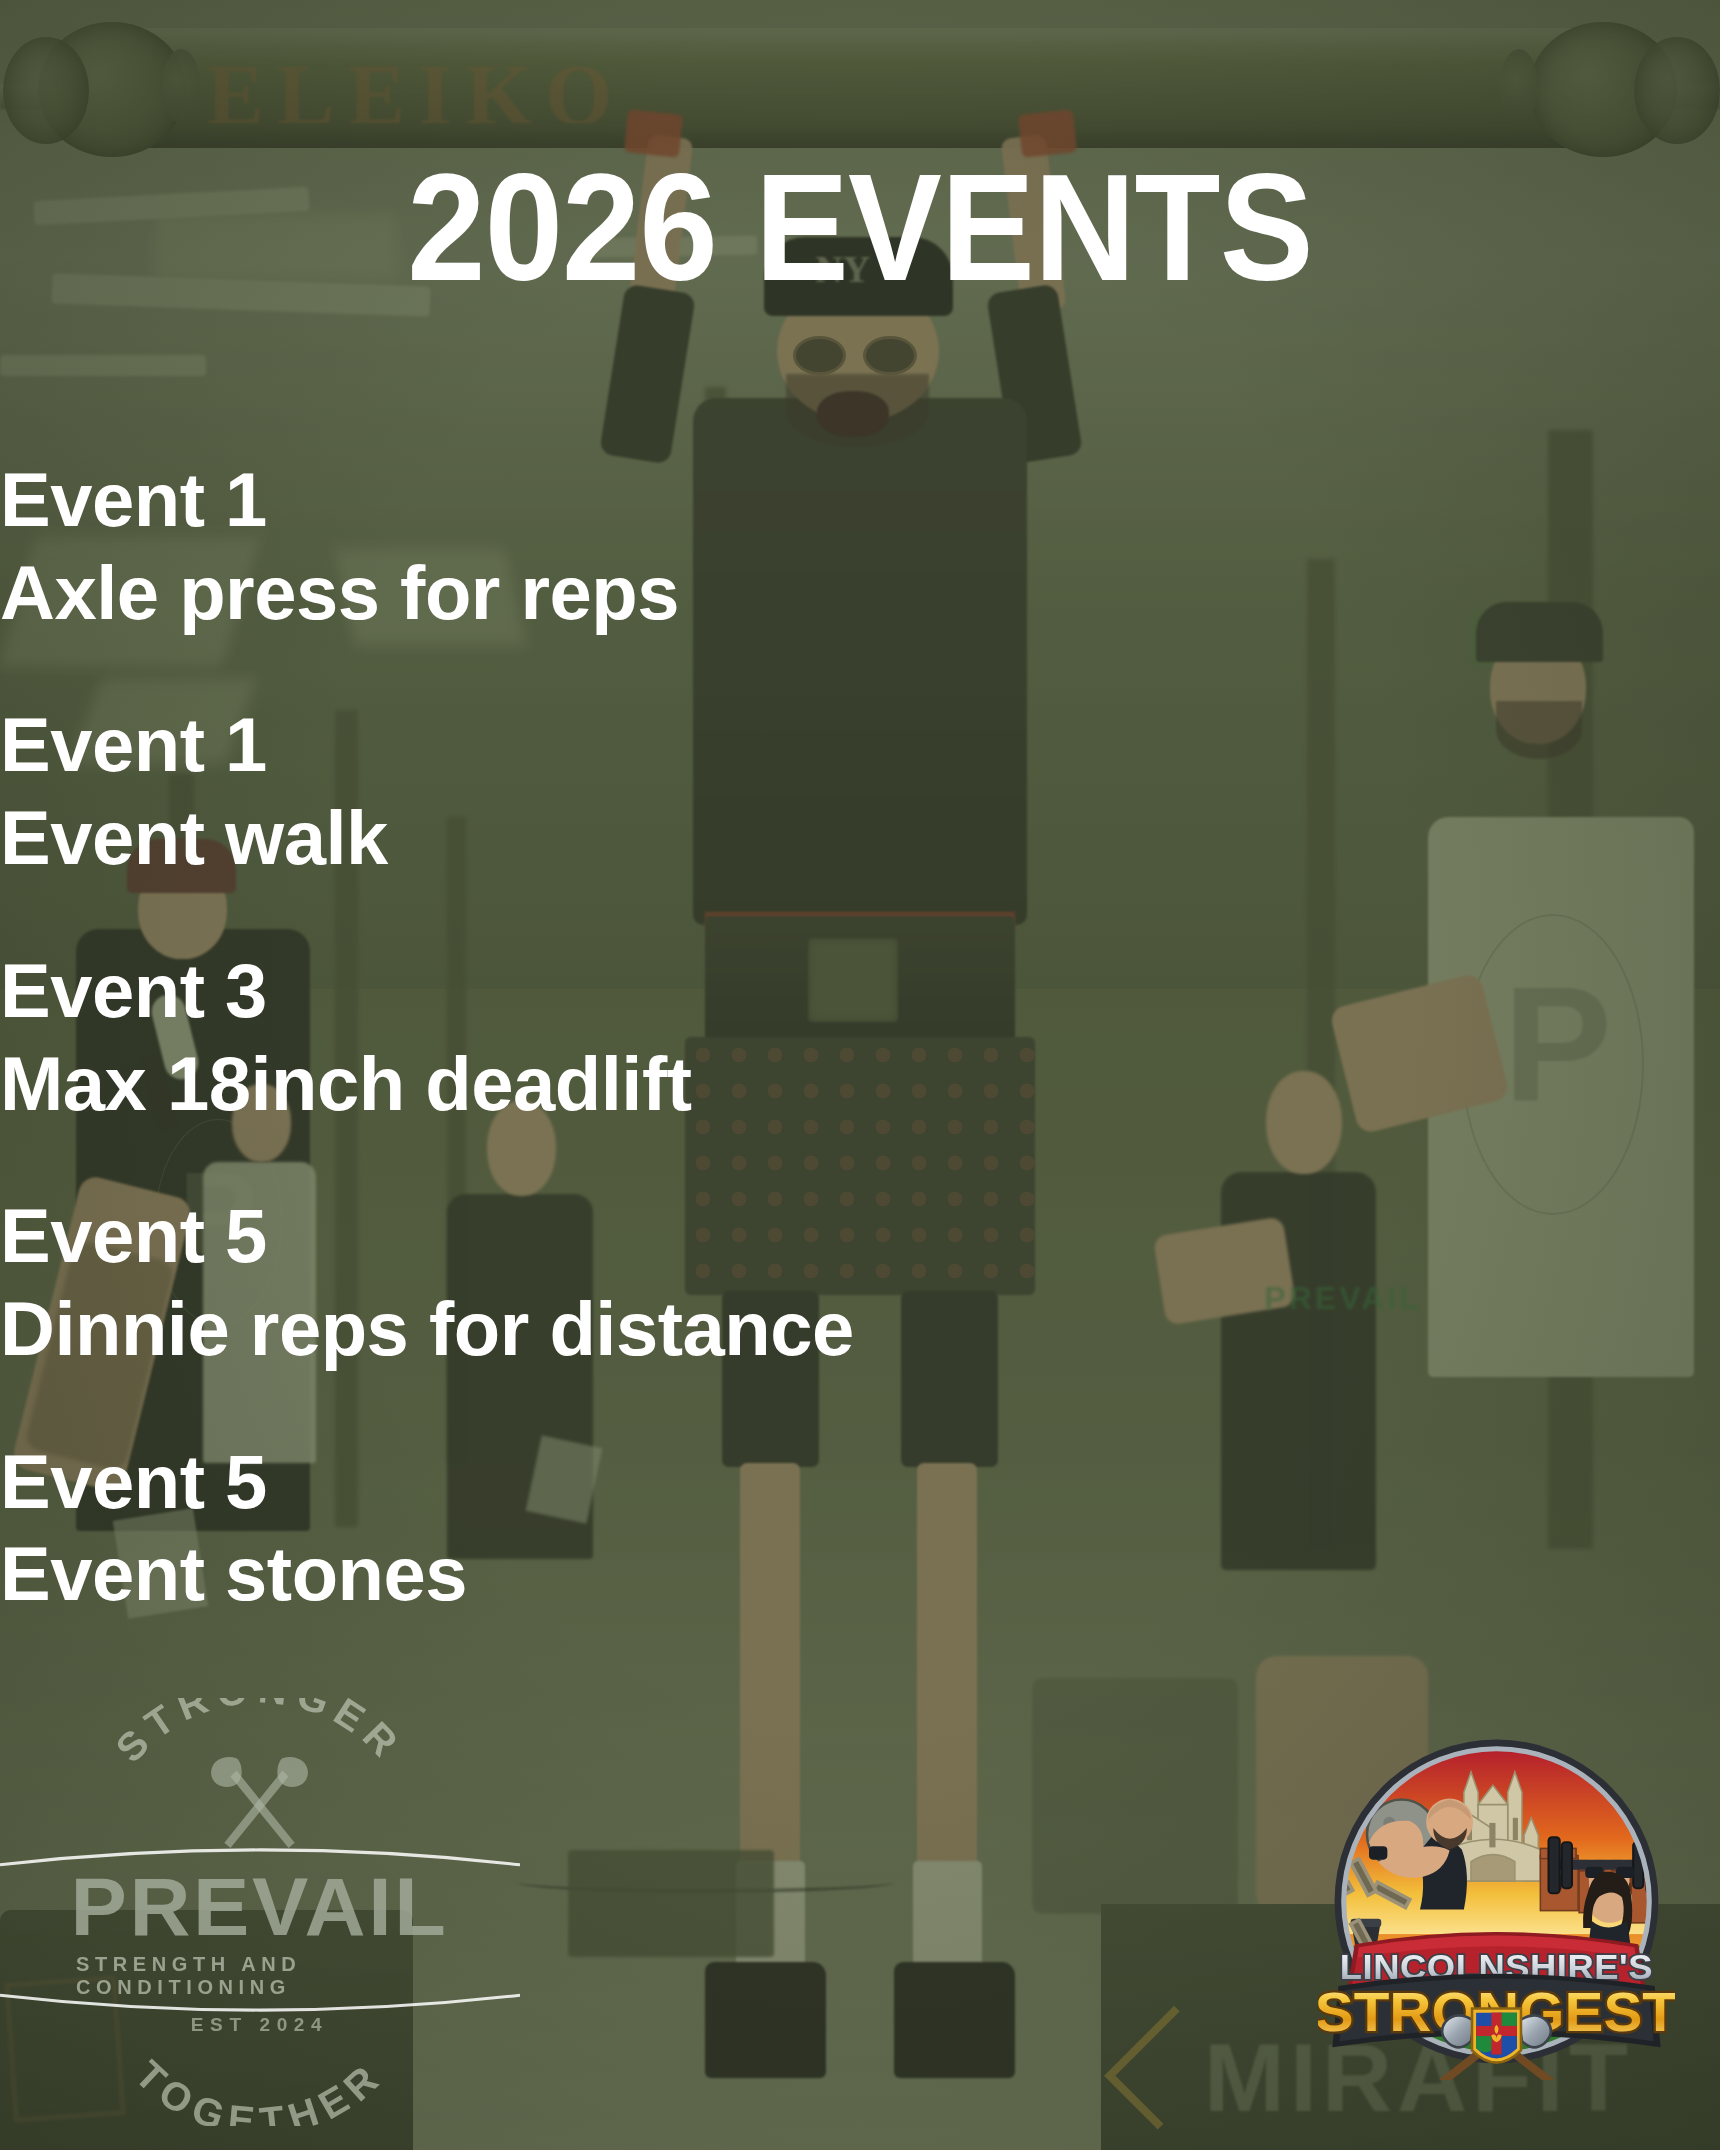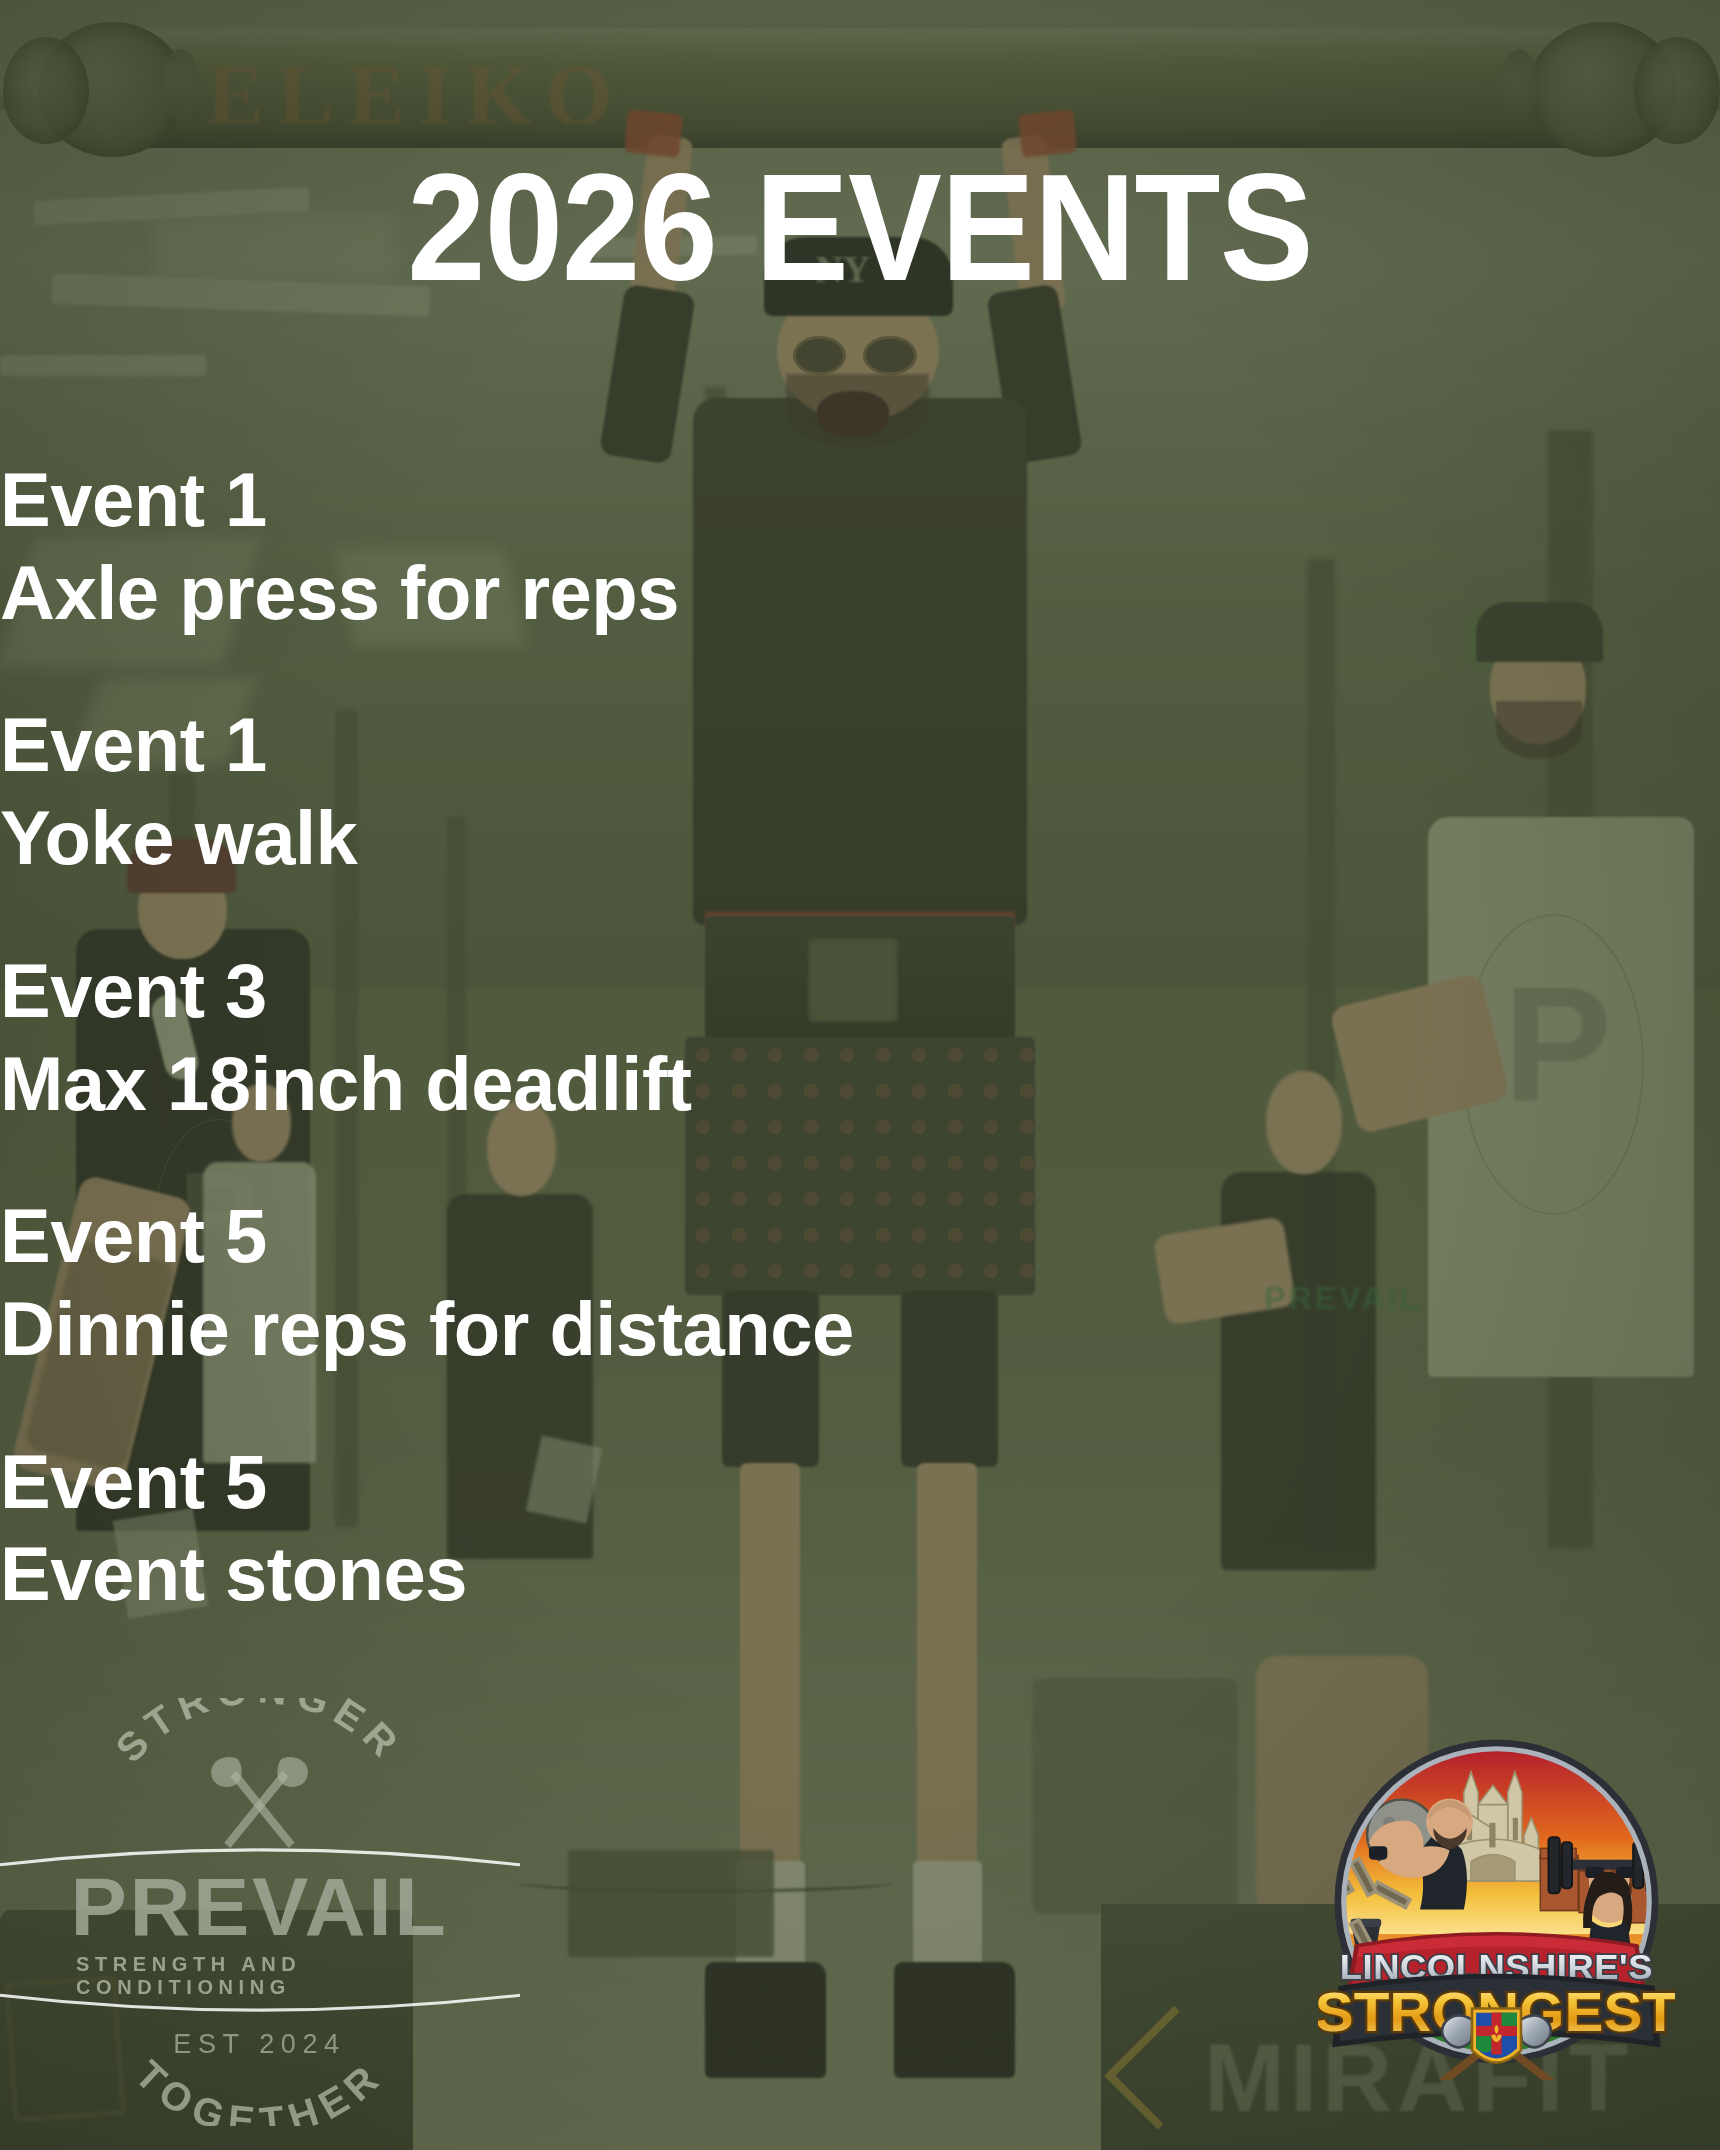--- a/index.html
+++ b/index.html
@@ -264,23 +264,22 @@
   }
   .pv-sub{
     position:absolute;left:0;top:255px;width:367px;text-align:left;
     color:rgba(190,198,180,.72);
     font-size:20px;font-weight:700;letter-spacing:5.6px;
     font-family:"Liberation Sans", sans-serif;
   }
   .pv-est{
     position:absolute;left:0;top:316px;width:367px;text-align:center;
     color:rgba(193,201,183,.62);
-    font-size:27px;font-weight:400;letter-spacing:6.6px;
+    font-size:19px;font-weight:700;letter-spacing:6.6px;
     font-family:"Liberation Sans", sans-serif;
-    margin-top:15px;
   }
   .pv-arc-bot{position:absolute;left:0;top:326px;width:367px;height:102px;}
 
   
   .lincs{position:absolute;left:1318px;top:1728px;width:357px;height:352px;}
   .lincs svg{width:100%;height:100%;display:block;}
 </style>
 </head>
 <body>
 
@@ -397,21 +396,21 @@
 
     <div class="events">
 
       <div class="ev">
         <div class="ev-num">Event 1</div>
         <div class="ev-name">Axle press for reps</div>
       </div>
 
       <div class="ev">
         <div class="ev-num">Event 1</div>
-        <div class="ev-name">Yoke walk</div>
+        <div class="ev-name">Event walk</div>
       </div>
 
       <div class="ev">
         <div class="ev-num">Event 3</div>
         <div class="ev-name">Max 18inch deadlift</div>
       </div>
 
       <div class="ev">
         <div class="ev-num">Event 5</div>
         <div class="ev-name">Dinnie reps for distance</div>

